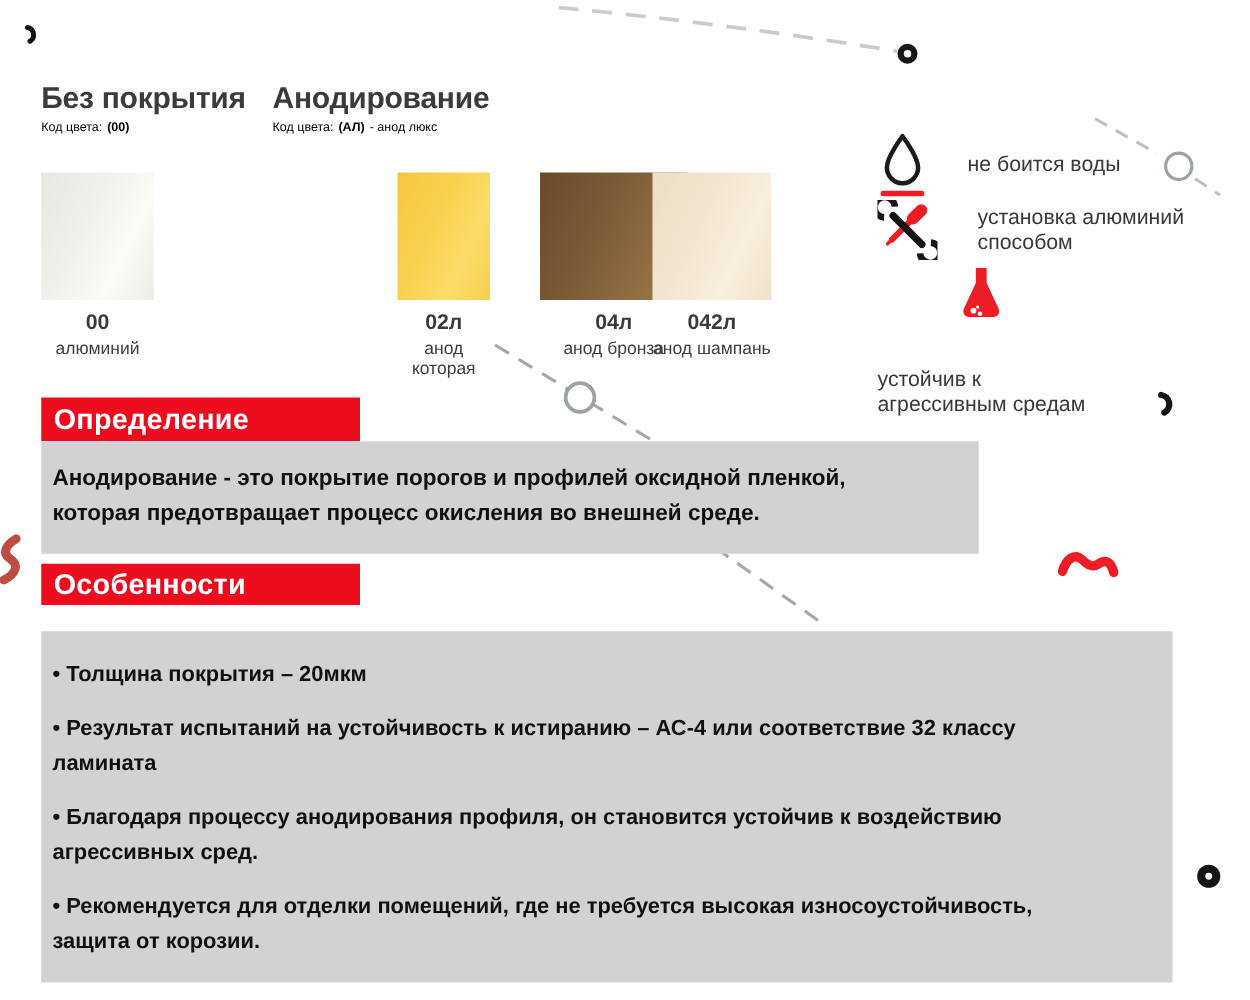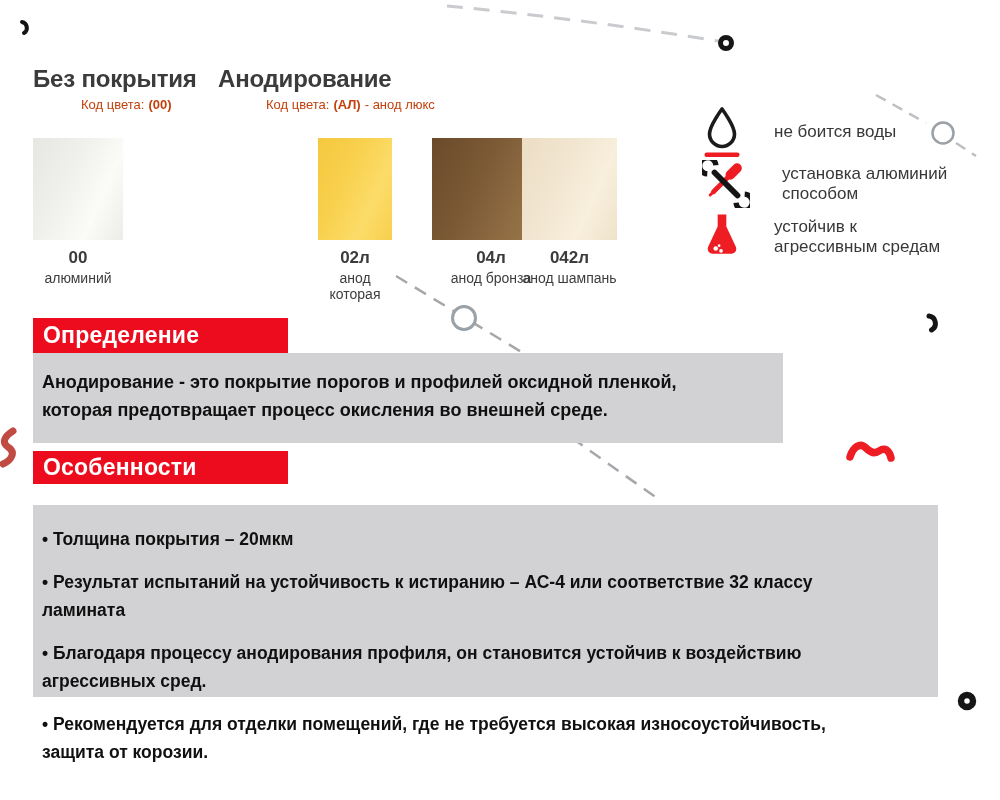--- a/index.html
+++ b/index.html
@@ -4,21 +4,21 @@
 <style>
   html,body{margin:0;padding:0;background:#fff;}
   .page{position:relative;width:1000px;height:800px;background:#fff;overflow:hidden;
         font-family:"Liberation Sans","DejaVu Sans",sans-serif;color:#3d3d3d;padding-left:43px;}
   .deco{position:absolute;inset:0;z-index:1;pointer-events:none;}
   .content{position:absolute;inset:0;z-index:2;}
 
   
   .hgroup{position:absolute;}
   .hgroup h1{margin:0;font-size:24px;font-weight:bold;color:#3b3b3b;letter-spacing:-.2px;line-height:1.05;}
-  .code-line{margin-top:6px;font-size:13px;color:#c2410c;margin-left:48px;}
+  .code-line{margin-top:6px;font-size:10px;color:#000000;}
   .code-line .b{font-weight:bold;margin-left:4px;}
   .code-line .sfx{margin-left:4px;}
 
   
   .swatch-card{position:absolute;top:138px;text-align:center;}
   .swatch{width:100%;height:102px;}
   .swatch-code{margin-top:8px;font-size:17px;font-weight:bold;color:#3b3b3b;}
   .swatch-name{margin-top:2px;font-size:14px;color:#3d3d3d;}
 
   
@@ -26,21 +26,21 @@
   .ficon{flex:0 0 auto;display:block;line-height:0;}
   .ftext{font-size:17px;line-height:1.18;color:#383838;white-space:pre-line;}
 
   
   .banner{position:absolute;left:33px;width:255px;height:34px;background:var(--banner-red,#ed0c1e);
           display:flex;align-items:center;padding-left:10px;box-sizing:border-box;}
   .banner span{color:#fff;font-size:23px;font-weight:bold;letter-spacing:.2px;}
   .graybox{position:absolute;left:33px;background:var(--box-gray,#d2d2d5);box-sizing:border-box;color:#101010;}
   .graybox.def{top:353px;width:750px;height:90px;padding:16px 24px 0 9px;}
   .graybox.def p{margin:0;font-size:18px;font-weight:bold;line-height:1.55;white-space:pre-line;}
-  .graybox.feat{top:505px;width:905px;height:192px;padding:20px 24px 0 9px;}
+  .graybox.feat{top:505px;width:905px;height:281px;padding:20px 24px 0 9px;}
   .graybox.feat ul{margin:0;padding:0;list-style:none;}
   .graybox.feat li{font-size:17.5px;font-weight:bold;line-height:1.6;margin-bottom:15px;white-space:pre-line;}
   .graybox.feat li::before{content:"\2022\00a0";}
 </style>
 </head>
 <body>
 
 <div class="page">
 
   <svg class="deco" width="1000" height="800" viewBox="0 0 1000 800">
@@ -114,21 +114,21 @@
           <line x1="12" y1="33" x2="8.5" y2="36.5" stroke="var(--icon-red,#ee1c23)" stroke-width="3" stroke-linecap="round"></line>
           <line x1="13" y1="13" x2="37" y2="37" stroke="#151515" stroke-width="6" stroke-linecap="round"></line>
           <path d="M5.5,14.5 A8.5,8.5 0 1 1 14.5,5.5" fill="none" stroke="#151515" stroke-width="5.5"></path>
           <path d="M35.5,44.5 A8.5,8.5 0 1 0 44.5,35.5" fill="none" stroke="#151515" stroke-width="5.5"></path>
         </svg>
       </span>
       <div class="ftext">установка алюминий
 способом</div>
     </div>
 
-    <div class="feature-row" style="top:212px;">
+    <div class="feature-row" style="top:212px;flex-direction:column;">
       <span class="ficon">
         <svg width="40" height="50" viewBox="0 0 40 52">
           <path d="M15.5,2.5 h9 v12.5 l10,21.5 a4.8,4.8 0 0 1 -4.4,6.8 H9.9 a4.8,4.8 0 0 1 -4.4,-6.8 l10,-21.5 Z" fill="var(--icon-red,#ee1c23)"></path>
           <circle cx="13.5" cy="38" r="2.4" fill="#fff"></circle>
           <circle cx="19" cy="40.5" r="1.9" fill="#fff"></circle>
           <circle cx="17" cy="35" r="1.4" fill="#fff"></circle>
         </svg>
       </span>
       <div class="ftext">устойчив к
 агрессивным средам</div>

